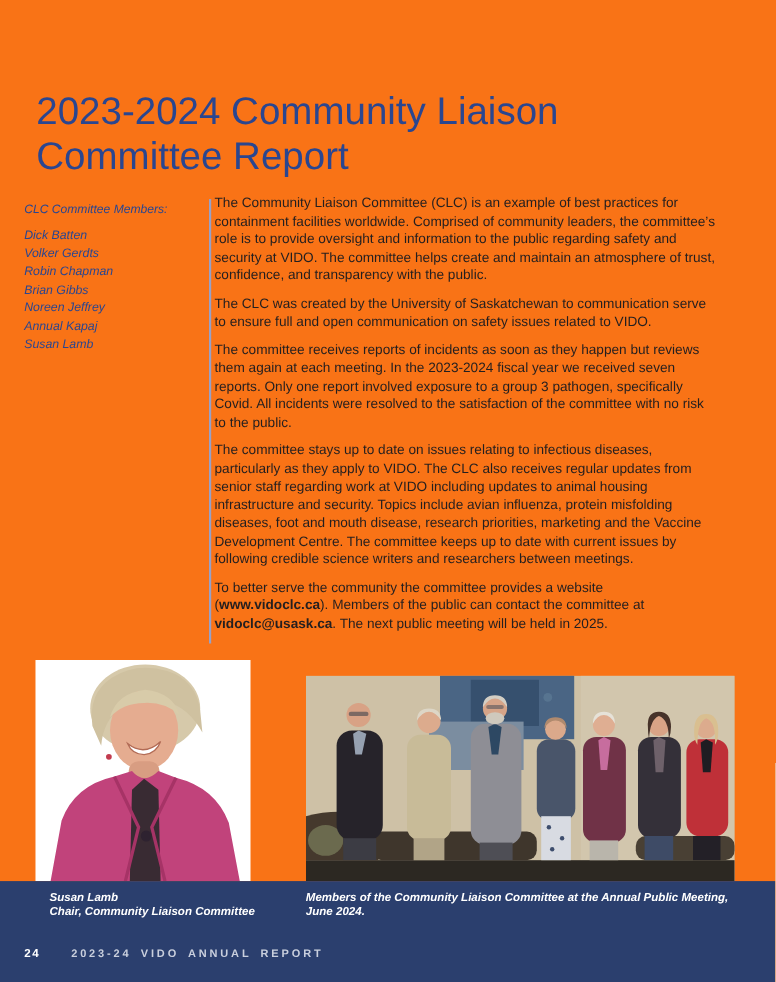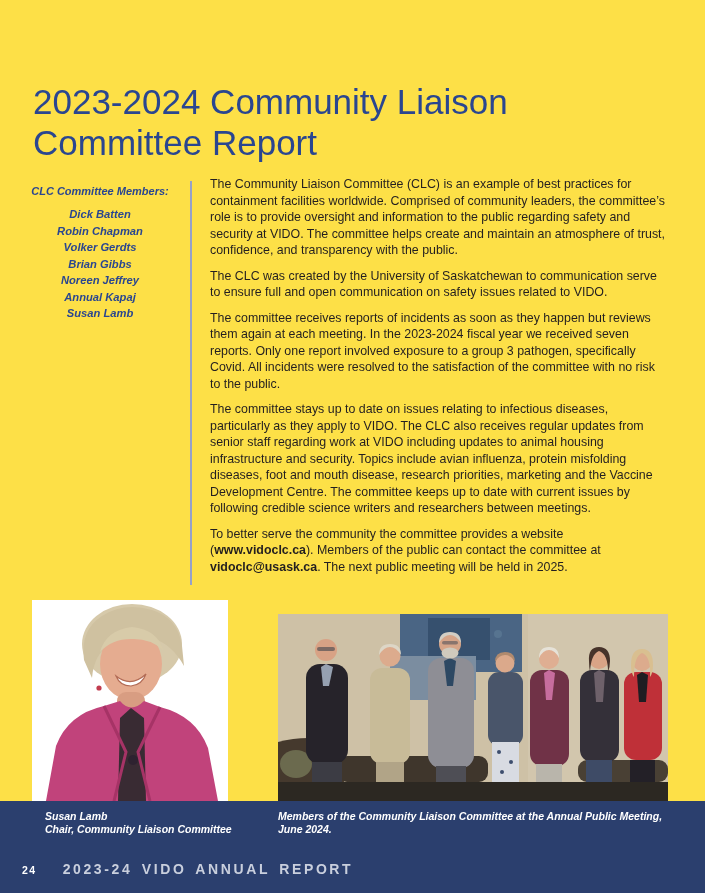--- a/index.html
+++ b/index.html
@@ -1,74 +1,74 @@
 <!DOCTYPE html>
 <html><head>
 <meta charset="utf-8">
 <style>
   html,body{margin:0;padding:0;background:#e8e8e8;}
   .page{
     position:relative;width:705px;height:893px;margin:0 auto;
-    background:#fde047;overflow:hidden;
+    background:#f97316;overflow:hidden;
     font-family:"Liberation Sans","DejaVu Sans",sans-serif;
     color:#231f20;
   }
   .title{
     position:absolute;left:33px;top:58px;width:620px;
     font-size:35px;line-height:41px;font-weight:300;
     color:#2a4690;letter-spacing:0px;
   }
   .members{
     position:absolute;left:22px;top:184px;width:156px;
-    text-align:center;color:#2a4690;font-style:italic;font-weight:bold;
+    text-align:left;color:#2a4690;font-style:italic;font-weight:normal;
   }
   .members .heading{font-size:11px;line-height:15px;margin-bottom:7px;}
   .members .member{font-size:11.2px;line-height:16.5px;}
   .v-divider{
     position:absolute;left:190px;top:181px;width:1.5px;height:404px;
     background:#97a1c8;
   }
   .content{
-    position:absolute;left:210px;top:176px;width:456px;
+    position:absolute;left:195px;top:176px;width:456px;
     font-size:12.4px;line-height:16.5px;color:#231f20;
   }
   .content p{margin:0 0 9px 0;}
   .photo{position:absolute;overflow:hidden;}
   .photo.portrait{left:32px;top:600px;width:196px;height:201px;}
   .photo.group{left:278px;top:614px;width:390px;height:187px;}
   .band{
     position:absolute;left:0;top:801px;width:705px;height:92px;
     background:#2b3f6e;color:#ffffff;
   }
   .caption{
     position:absolute;top:9px;
     font-size:10.5px;line-height:13px;font-weight:bold;font-style:italic;
     color:#ffffff;
   }
   .caption.left{left:45px;}
   .caption.right{left:278px;width:410px;}
-  .pagefoot{position:absolute;left:22px;top:60px;display:flex;align-items:baseline;}
+  .pagefoot{position:absolute;left:22px;top:60px;display:flex;align-items:baseline;gap:28px;}
   .pagenum{font-size:10.5px;font-weight:bold;letter-spacing:1.5px;color:#ffffff;}
   .report-label{
-    margin-left:26px;font-size:14px;font-weight:bold;
+    font-size:10px;font-weight:bold;
     letter-spacing:2.6px;word-spacing:3px;color:#c9cfdd;
   }
 </style>
 </head>
 <body>
 
 <div class="page">
 
   <h1 class="title"><span>2023-2024 Community Liaison</span><br><span>Committee Report</span></h1>
 
   <aside class="members">
     <div class="heading">CLC Committee Members:</div>
     <div class="member">Dick Batten</div>
+    <div class="member">Volker Gerdts</div>
     <div class="member">Robin Chapman</div>
-    <div class="member">Volker Gerdts</div>
     <div class="member">Brian Gibbs</div>
     <div class="member">Noreen Jeffrey</div>
     <div class="member">Annual Kapaj</div>
     <div class="member">Susan Lamb</div>
   </aside>
 
   <div class="v-divider"></div>
 
   <main class="content">
     <p>The Community Liaison Committee (CLC) is an example of best practices for containment facilities worldwide. Comprised of community leaders, the committee’s role is to provide oversight and information to the public regarding safety and security at VIDO. The committee helps create and maintain an atmosphere of trust, confidence, and transparency with the public.</p>

